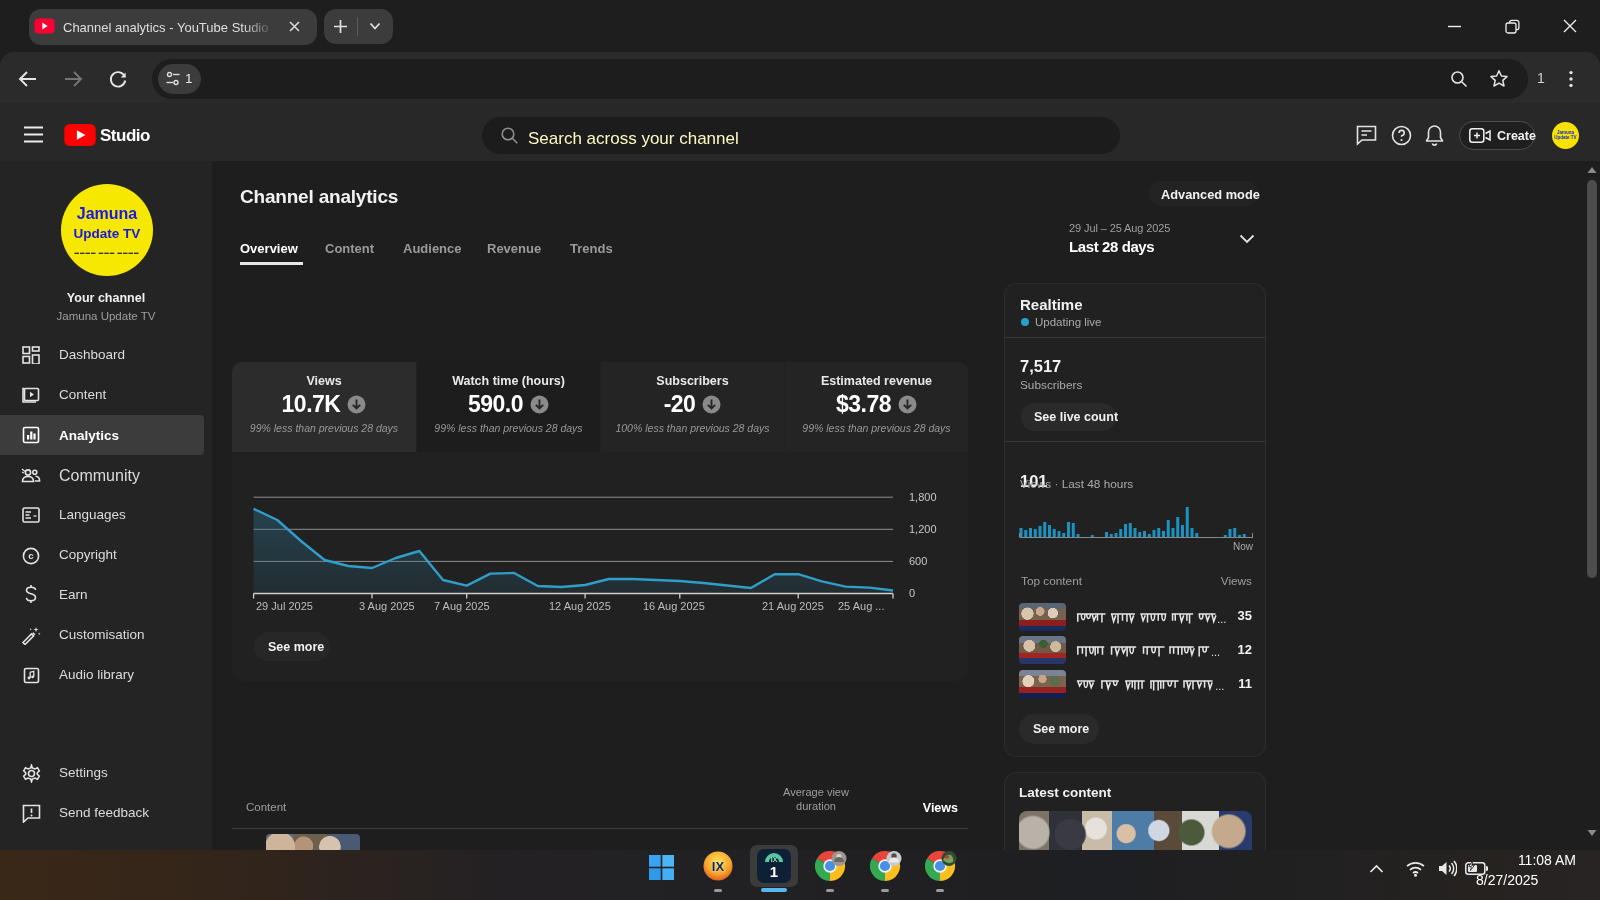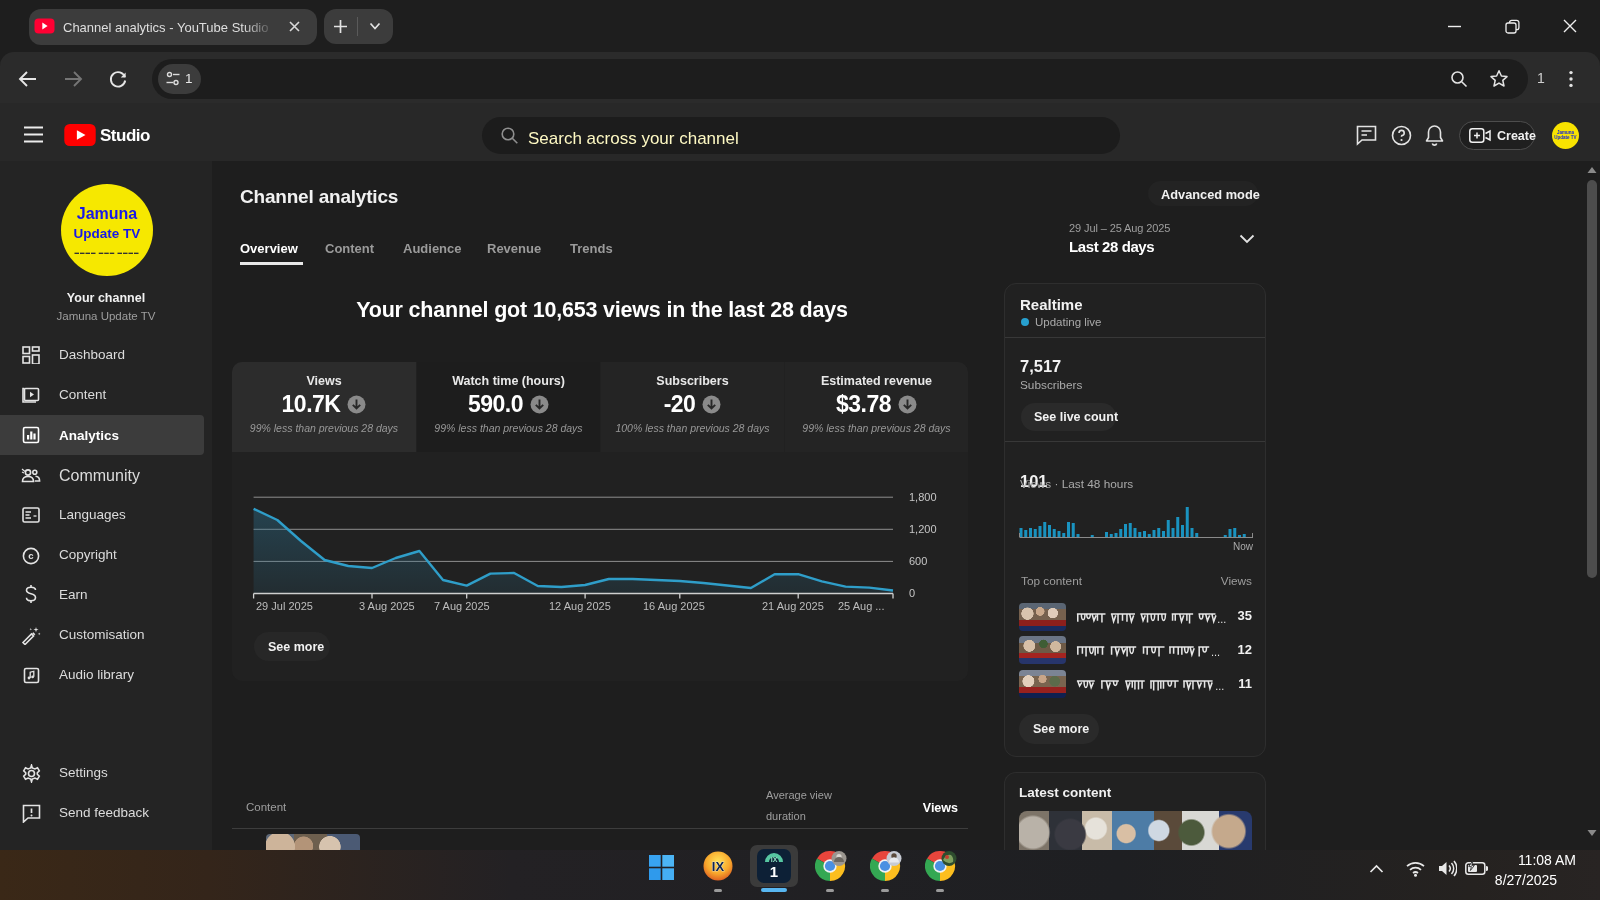--- a/index.html
+++ b/index.html
@@ -211,21 +211,20 @@
 <div class="abs" style="left:570px;top:241px;color:#9b9b9b;font-size:13px;font-weight:bold;">Trends</div>
 
 <div class="abs" style="left:1148px;top:181px;width:110px;height:25px;background:#232323;border-radius:13px;"></div>
 <div class="abs" style="left:1161px;top:187px;color:#f1f1f1;font-size:12.8px;font-weight:bold;">Advanced mode</div>
 <div class="abs" style="left:1069px;top:222px;color:#9e9e9e;font-size:11px;letter-spacing:-0.1px;">29 Jul – 25 Aug 2025</div>
 <div class="abs" style="left:1069px;top:238px;color:#fff;font-size:15px;font-weight:bold;letter-spacing:-0.4px;">Last 28 days</div>
 <svg class="abs" style="left:1239px;top:234px;" width="16" height="10" viewBox="0 0 16 10">
       <path d="M1.5 1.5 L8 8 L14.5 1.5" stroke="#e3e3e3" stroke-width="1.8" fill="none"></path>
     </svg>
 
-<div class="abs" style="left:232px;top:298px;width:740px;text-align:center;color:#fff;font-size:21.5px;font-weight:bold;letter-spacing:-0.2px;">Your channel got 10,653 views in the last 28 days</div>
 
 <div class="abs" style="left:232px;top:362px;width:736px;height:319px;background:#212121;border-radius:10px;"></div>
 
 <div class="abs" style="left:232px;top:362px;width:184px;height:90px;background:#2c2c2c;border-radius:10px 0 0 0;"></div>
 <div class="abs" style="left:417px;top:362px;width:183px;height:90px;background:#1d1d1d;"></div>
 <div class="abs" style="left:601px;top:362px;width:183px;height:90px;background:#242424;"></div>
 <div class="abs" style="left:785px;top:362px;width:183px;height:90px;background:#242424;border-radius:0 10px 0 0;"></div>
 
 <div class="abs" style="left:232px;top:374px;width:184px;text-align:center;color:#e8e8e8;font-size:12.5px;font-weight:bold;">Views</div>
 <div class="abs" style="left:417px;top:374px;width:183px;text-align:center;color:#e8e8e8;font-size:12.5px;font-weight:bold;">Watch time (hours)</div>
@@ -289,21 +288,21 @@
 <div class="abs" style="left:434px;top:600px;color:#bdbdbd;font-size:11px;">7 Aug 2025</div>
 <div class="abs" style="left:549px;top:600px;color:#bdbdbd;font-size:11px;">12 Aug 2025</div>
 <div class="abs" style="left:643px;top:600px;color:#bdbdbd;font-size:11px;">16 Aug 2025</div>
 <div class="abs" style="left:762px;top:600px;color:#bdbdbd;font-size:11px;">21 Aug 2025</div>
 <div class="abs" style="left:838px;top:600px;color:#bdbdbd;font-size:11px;">25 Aug ...</div>
 
 <div class="abs" style="left:254px;top:632px;width:76px;height:29px;background:#272727;border-radius:15px;"></div>
 <div class="abs" style="left:268px;top:640px;color:#f1f1f1;font-size:12.5px;font-weight:bold;">See more</div>
 
 <div class="abs" style="left:246px;top:801px;color:#9e9e9e;font-size:11.5px;">Content</div>
-<div class="abs" style="left:766px;top:785px;width:100px;text-align:left;color:#9e9e9e;font-size:11px;line-height:21px;">Average view<br>duration</div>
+<div class="abs" style="left:766px;top:785px;width:100px;text-align:center;color:#9e9e9e;font-size:11px;line-height:14px;">Average view<br>duration</div>
 <div class="abs" style="left:888px;top:801px;width:70px;text-align:right;color:#fff;font-size:12.5px;font-weight:bold;">Views</div>
 <div class="abs" style="left:232px;top:828px;width:736px;height:1px;background:#3d3d3d;"></div>
 <div class="abs" style="left:266px;top:834px;width:94px;height:16px;border-radius:4px 4px 0 0;background:radial-gradient(circle at 15% 80%, #cdb49a 0 18%, transparent 19%),radial-gradient(circle at 40% 75%, #b39478 0 16%, transparent 17%),radial-gradient(circle at 68% 80%, #d6c3ae 0 16%, transparent 17%),linear-gradient(90deg,#5d6878 0 30%,#6d5f4e 30% 65%,#4b5a74 65% 100%);"></div>
 
 <div class="abs" style="left:1004px;top:283px;width:262px;height:474px;background:#212121;border:1px solid #2e2e2e;border-radius:12px;"></div>
 <div class="abs" style="left:1020px;top:296px;color:#f1f1f1;font-size:15px;font-weight:bold;">Realtime</div>
 <div class="abs" style="left:1021px;top:318px;width:8px;height:8px;border-radius:50%;background:#27a0cf;"></div>
 <div class="abs" style="left:1035px;top:316px;color:#aaa;font-size:11.5px;">Updating live</div>
 <div class="abs" style="left:1005px;top:337px;width:260px;height:1px;background:#383838;"></div>
 <div class="abs" style="left:1020px;top:357px;color:#f1f1f1;font-size:16.5px;font-weight:bold;">7,517</div>
@@ -474,15 +473,15 @@
 <path d="M1 6 H4 L8.5 2 V15 L4 11 H1 Z" fill="#e8e8e8"></path>
 <path d="M11 5.5 A4.5 4.5 0 0 1 11 11.5 M13.5 3 A8 8 0 0 1 13.5 14 M16 1 A11.5 11.5 0 0 1 16 16" fill="none" stroke="#e8e8e8" stroke-width="1.5"></path>
 </svg>
 <svg class="abs" style="left:1465px;top:861px;" width="23" height="15" viewBox="0 0 23 15">
 <rect x="0.8" y="1.8" width="19" height="11.4" rx="2.5" fill="none" stroke="#e8e8e8" stroke-width="1.5"></rect>
 <path d="M21 5 v5 a1.6 1.6 0 0 0 0 -5" fill="#e8e8e8"></path>
 <rect x="3" y="4" width="9" height="7" rx="1" fill="#e8e8e8"></rect>
 <path d="M7.2 0.5 L3.8 5.6 H6.4 L5.4 9.5 L9.4 4.4 H6.8 L7.8 0.5 Z" fill="#e8e8e8" stroke="#1e1f22" stroke-width="0.8"></path>
 </svg>
 <div class="abs" style="left:1476px;top:852px;width:100px;text-align:right;color:#fff;font-size:14px;">11:08 AM</div>
-<div class="abs" style="left:1476px;top:872px;width:100px;text-align:center;color:#fff;font-size:14px;">8/27/2025</div>
+<div class="abs" style="left:1476px;top:872px;width:100px;text-align:left;color:#fff;font-size:14px;">8/27/2025</div>
 
 </div>
 
 </body></html>

